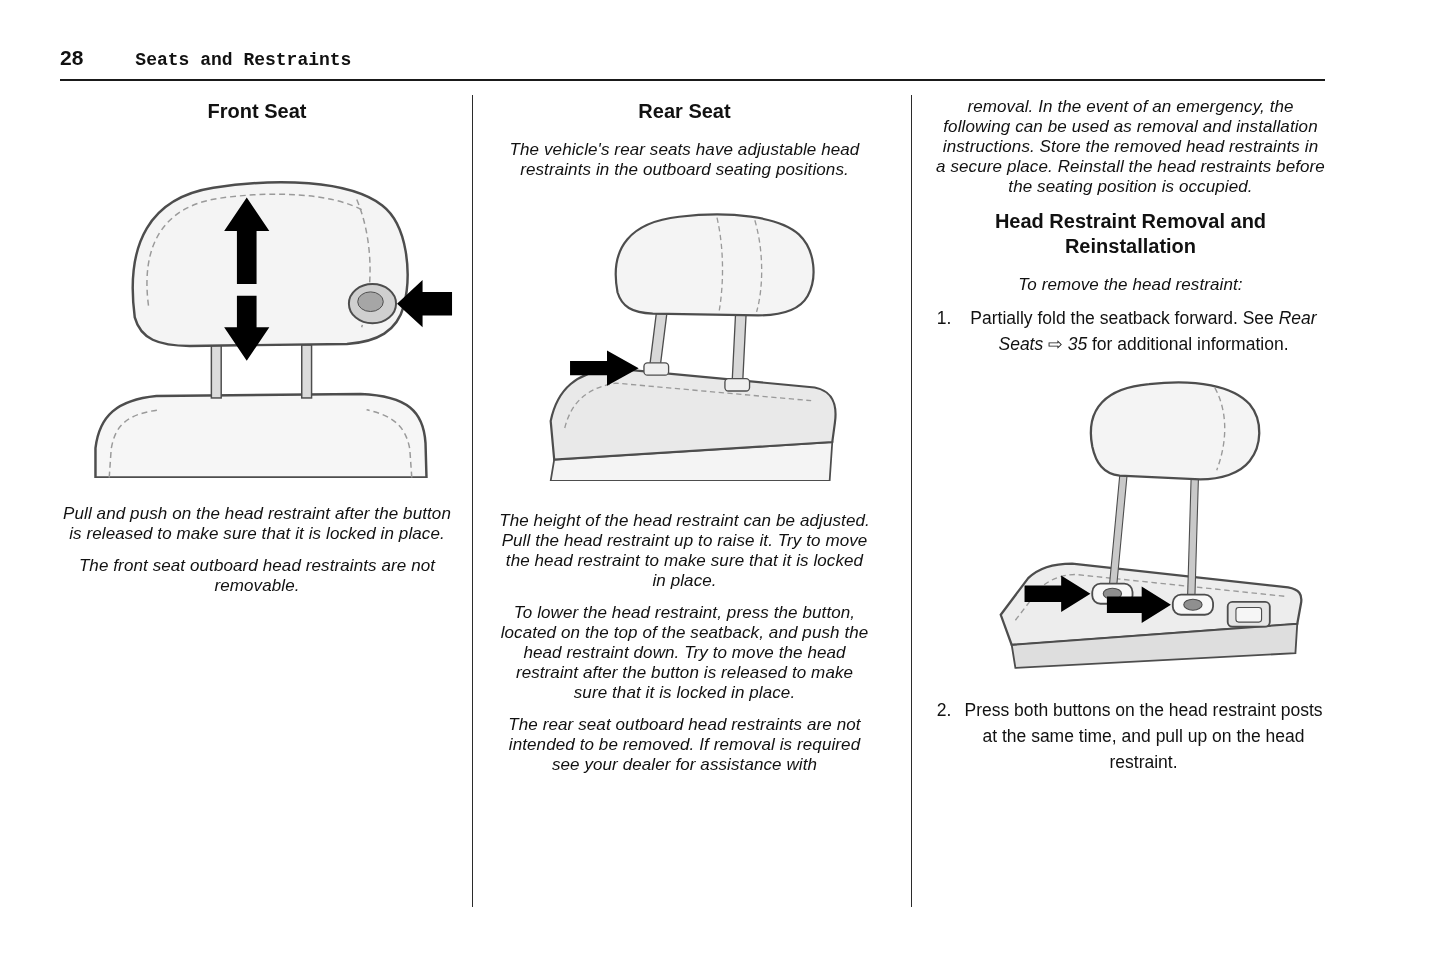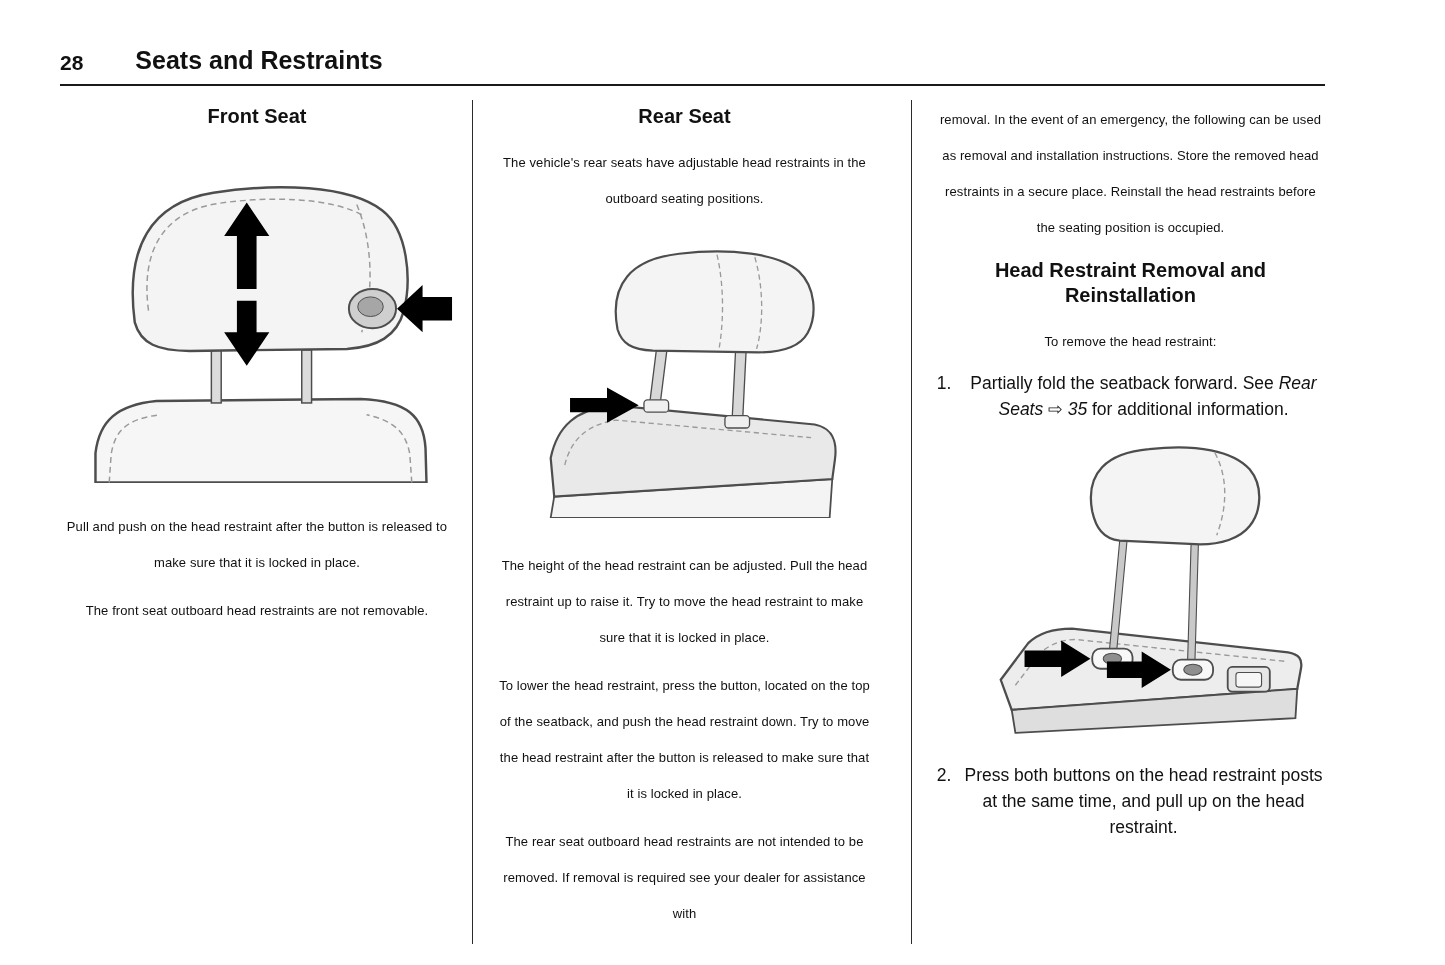--- a/index.html
+++ b/index.html
@@ -8,39 +8,39 @@
     width: 1445px; height: 965px;
     font-family: "Liberation Sans", sans-serif;
     color: #111111;
     overflow: hidden;
   }
   .page { width: 1445px; height: 965px; padding: 46px 120px 0 60px; }
 
   
   .page-header { display: flex; align-items: flex-end; gap: 52px; }
   .page-number { font-size: 21px; font-weight: bold; }
-  .page-title  { font-size: 25px; font-weight: bold; }
+  .page-title  { font-size: 18px; font-weight: bold; font-family: Liberation Mono, monospace; }
   .header-rule { border-bottom: 2.5px solid #1a1a1a; margin-top: 9px; }
 
   
   .columns {
     display: grid;
     grid-template-columns: 412px 440px 413px;
     margin-top: 14px;
     min-height: 812px;
     text-align: center;
   }
   .col { padding-top: 2px; }
   .col-1 { padding-right: 18px; }
   .col-2 { border-left: 1.5px solid #2b2b2b; border-right: 1.5px solid #2b2b2b; padding: 2px 41px 0 26px; }
   .col-3 { padding-left: 24px; }
 
   h2.section { font-size: 20px; font-weight: bold; margin: 2px 0 16px 0; line-height: 25px; }
   h2.section.mid { margin-top: 10px; }
-  p.body { font-size: 13px; line-height: 36px; margin-bottom: 12px; letter-spacing: 0.1px; }
+  p.body { font-size: 17px; line-height: 20px; margin-bottom: 12px; letter-spacing: 0.1px; font-style: italic; }
   p.tight { margin-bottom: 10px; }
   .ref { font-style: italic; }
 
   
   .list-item { display: flex; gap: 10px; font-size: 17.5px; line-height: 26px; margin-bottom: 12px; }
   .list-num { width: 16px; flex: 0 0 auto; }
   .list-text { flex: 1; }
 
   
   figure { margin: 22px 0 24px 0; }

